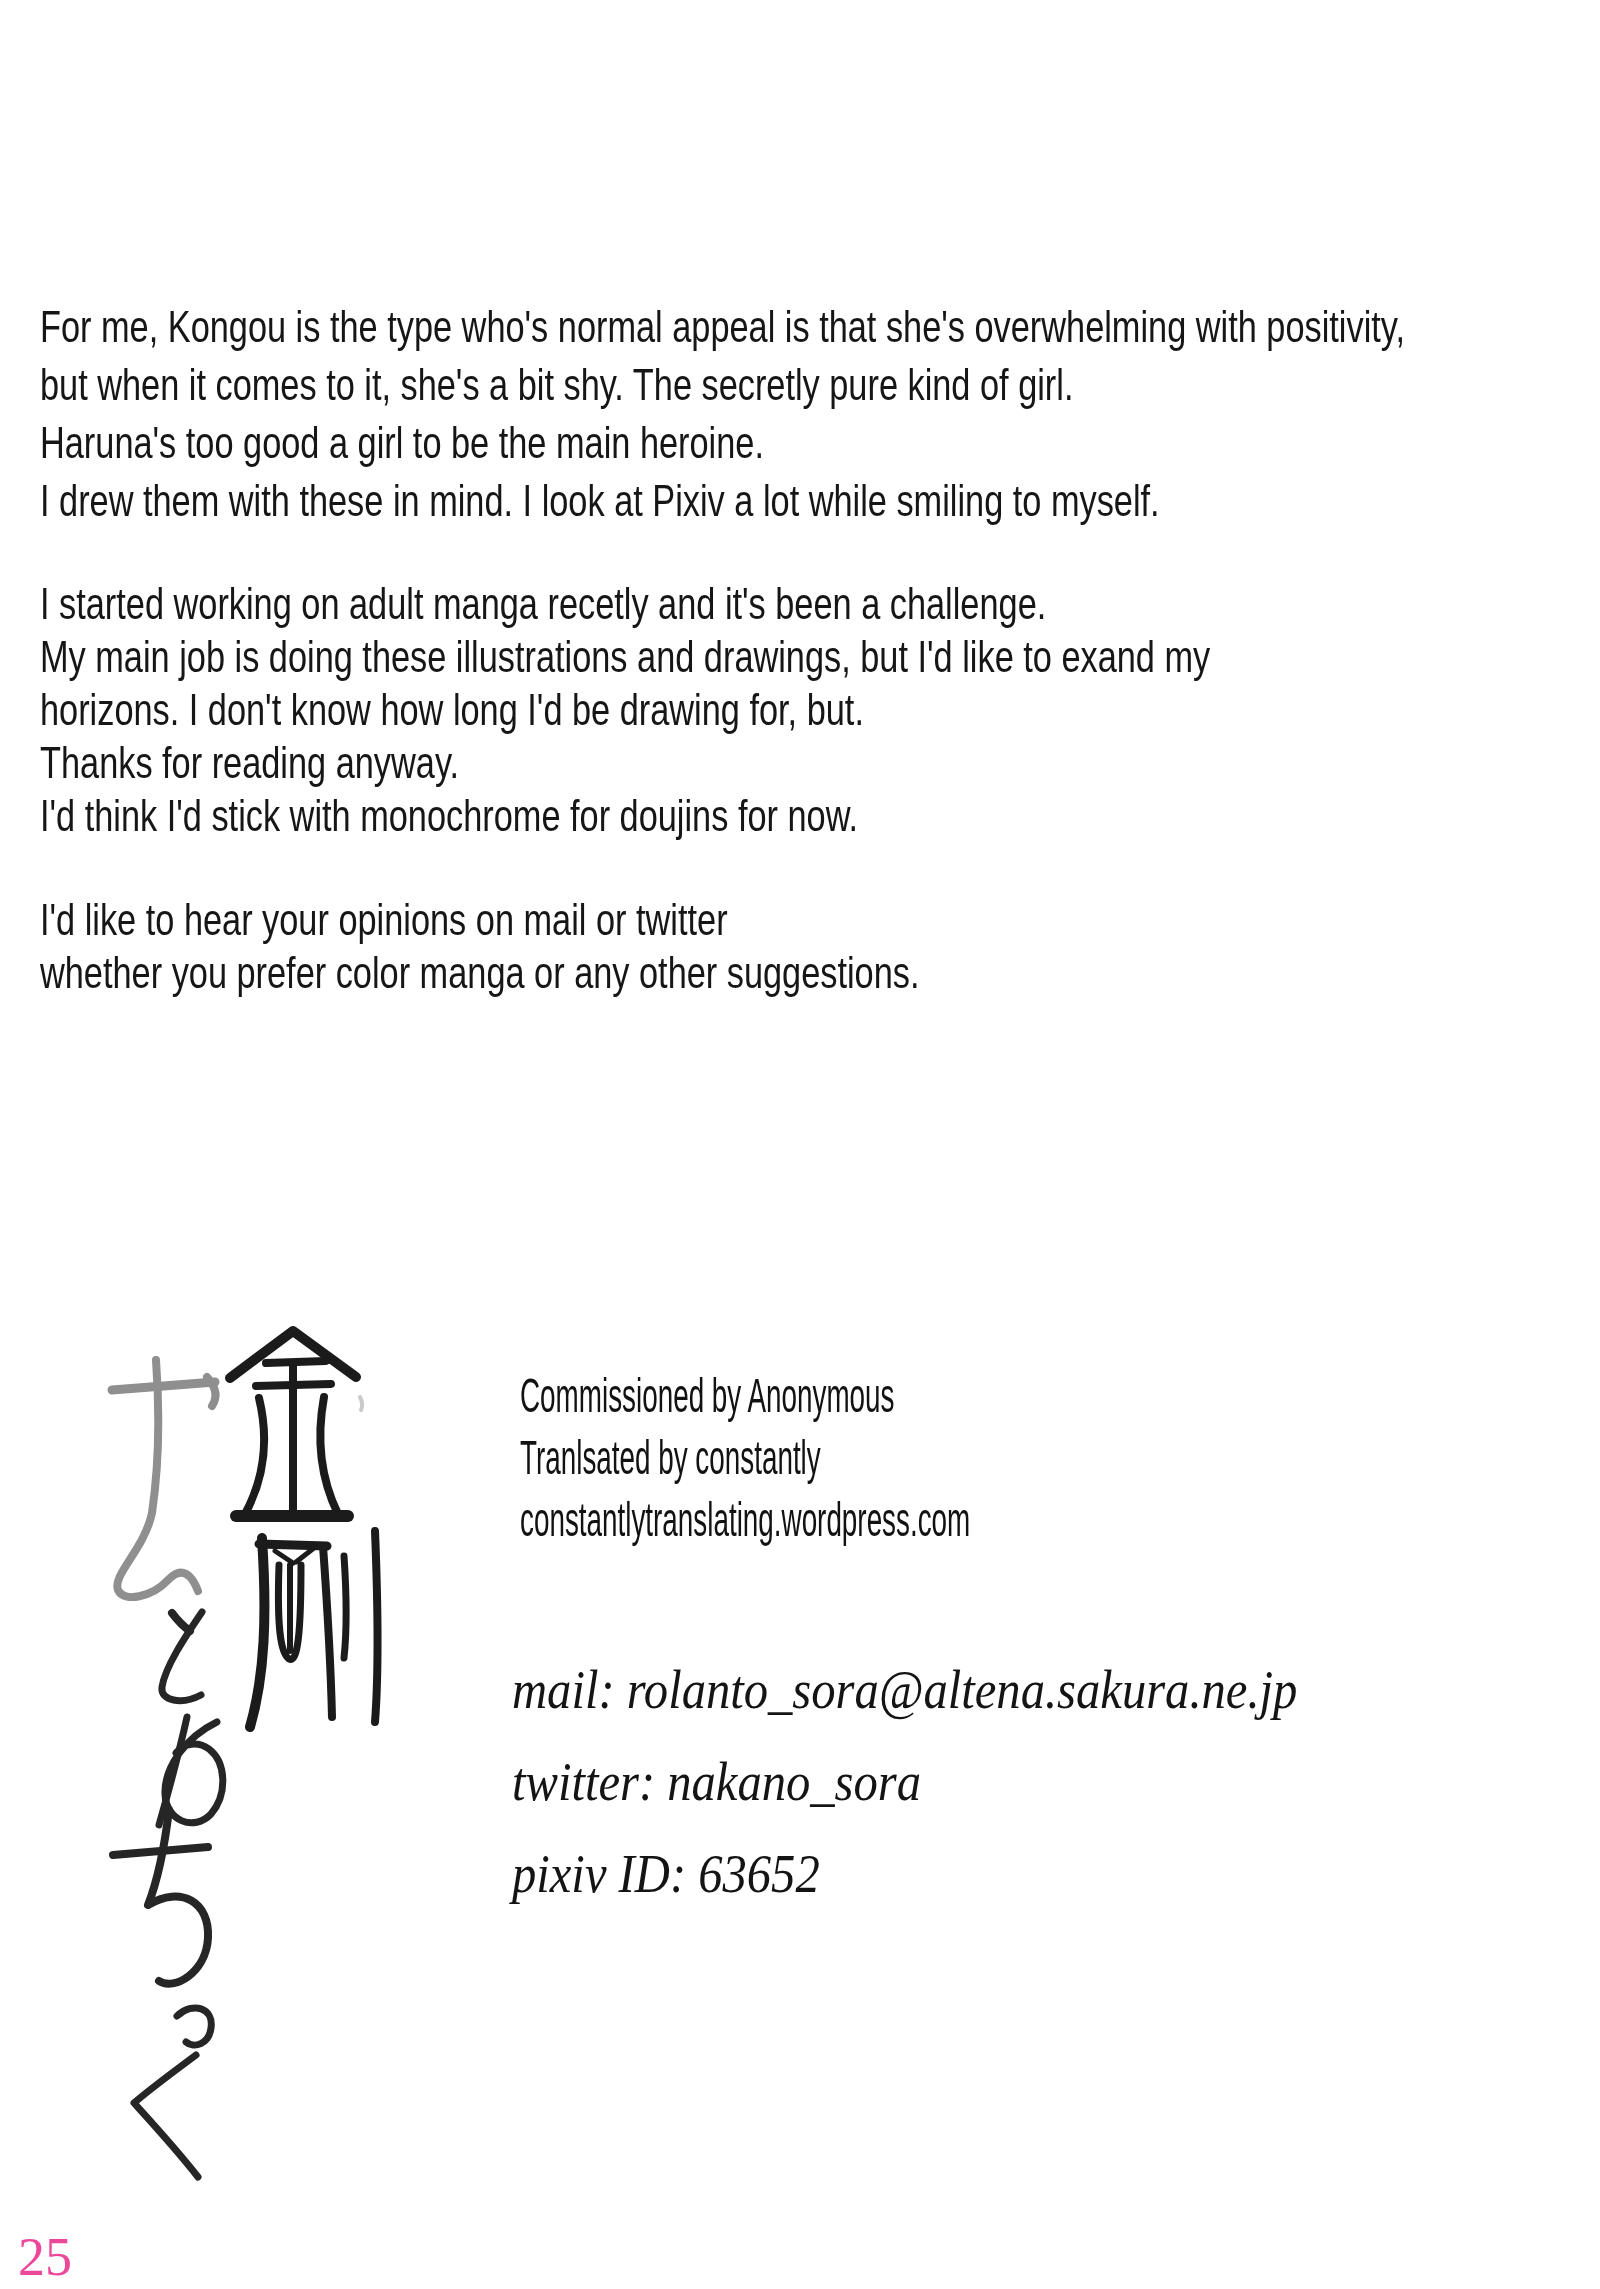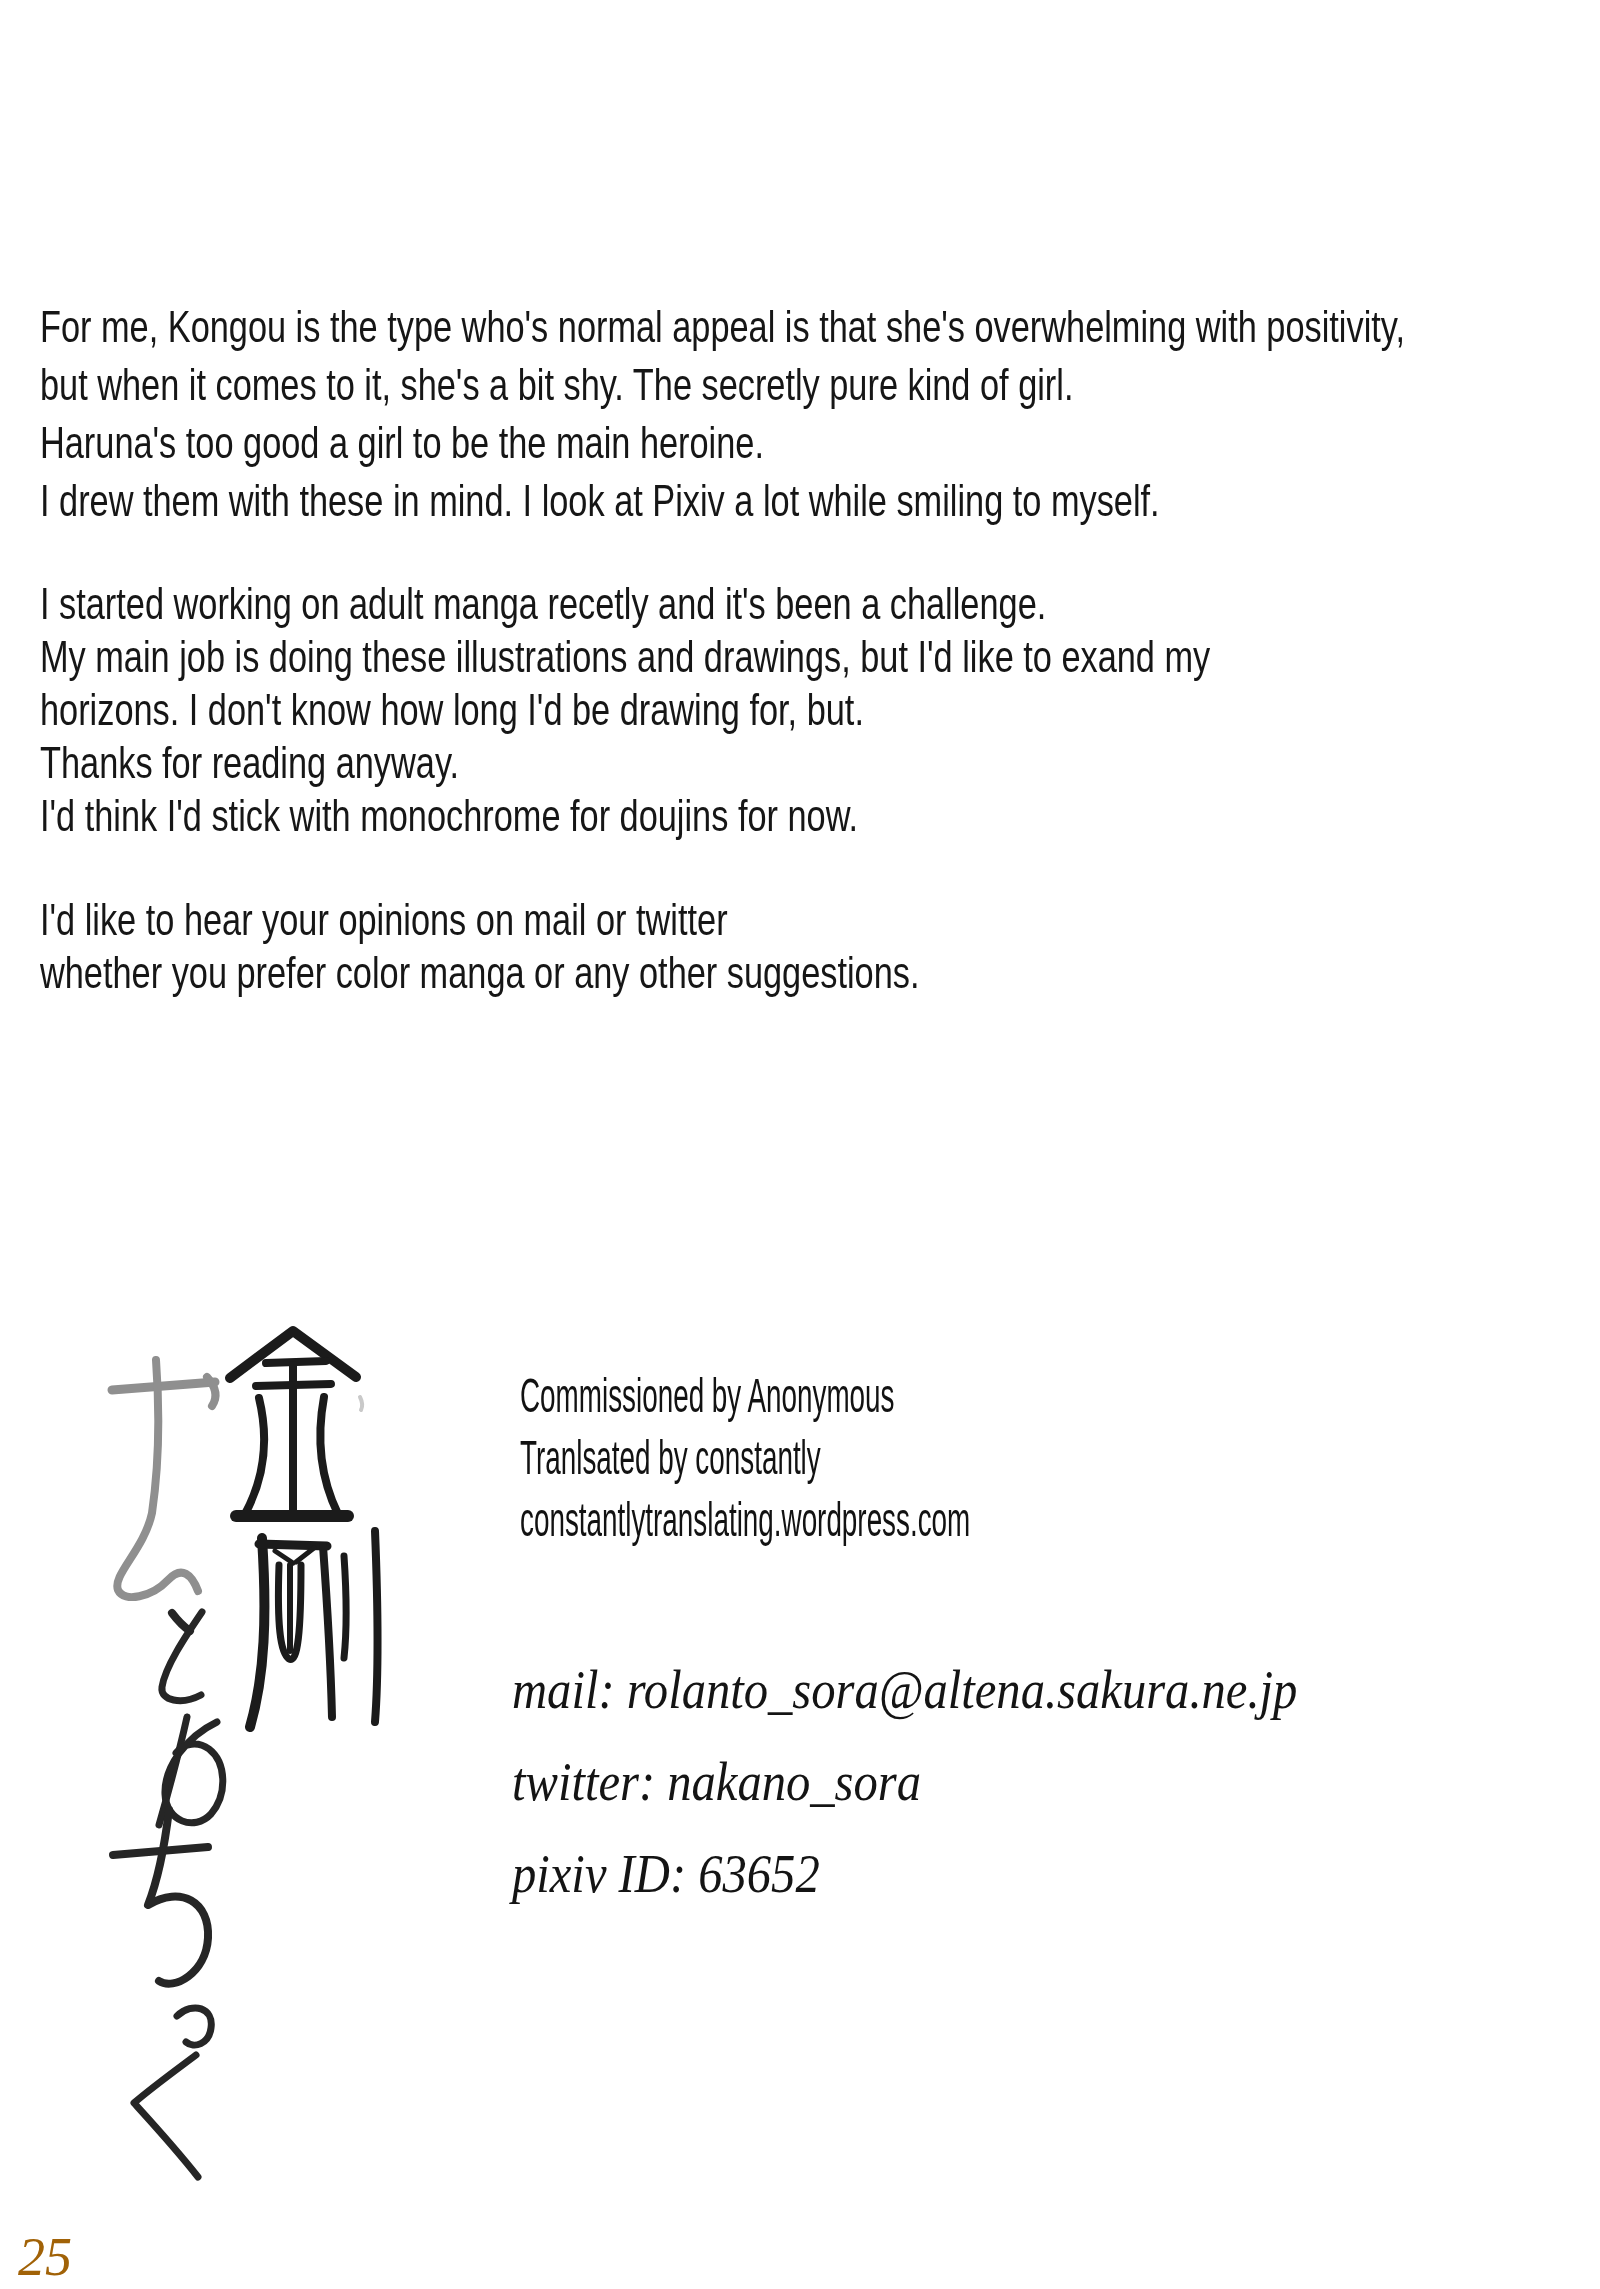--- a/index.html
+++ b/index.html
@@ -72,23 +72,22 @@
     white-space: nowrap;
   }
   .contact .line { margin-bottom: 36px; }
 
   
   .page-number {
     position: absolute;
     left: 18px;
     top: 2226px;
     font-family: "Liberation Serif", serif;
-    font-style: italic;
     font-size: 54px;
-    color: #a16207;
+    color: #ec4899;
   }
 </style>
 </head>
 <body>
 
 <div class="page">
 
   <section class="body-text">
     <div class="para para-1">
       <div class="line">For me, Kongou is the type who's normal appeal is that she's overwhelming with positivity,</div>

